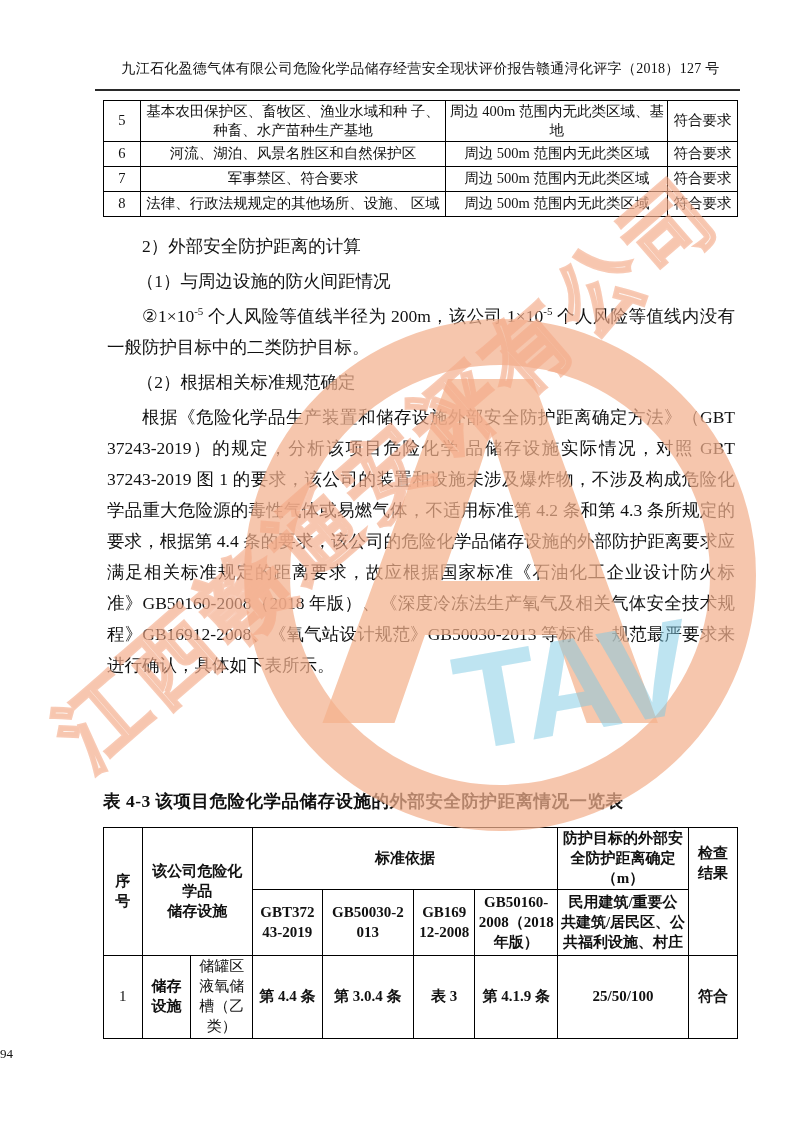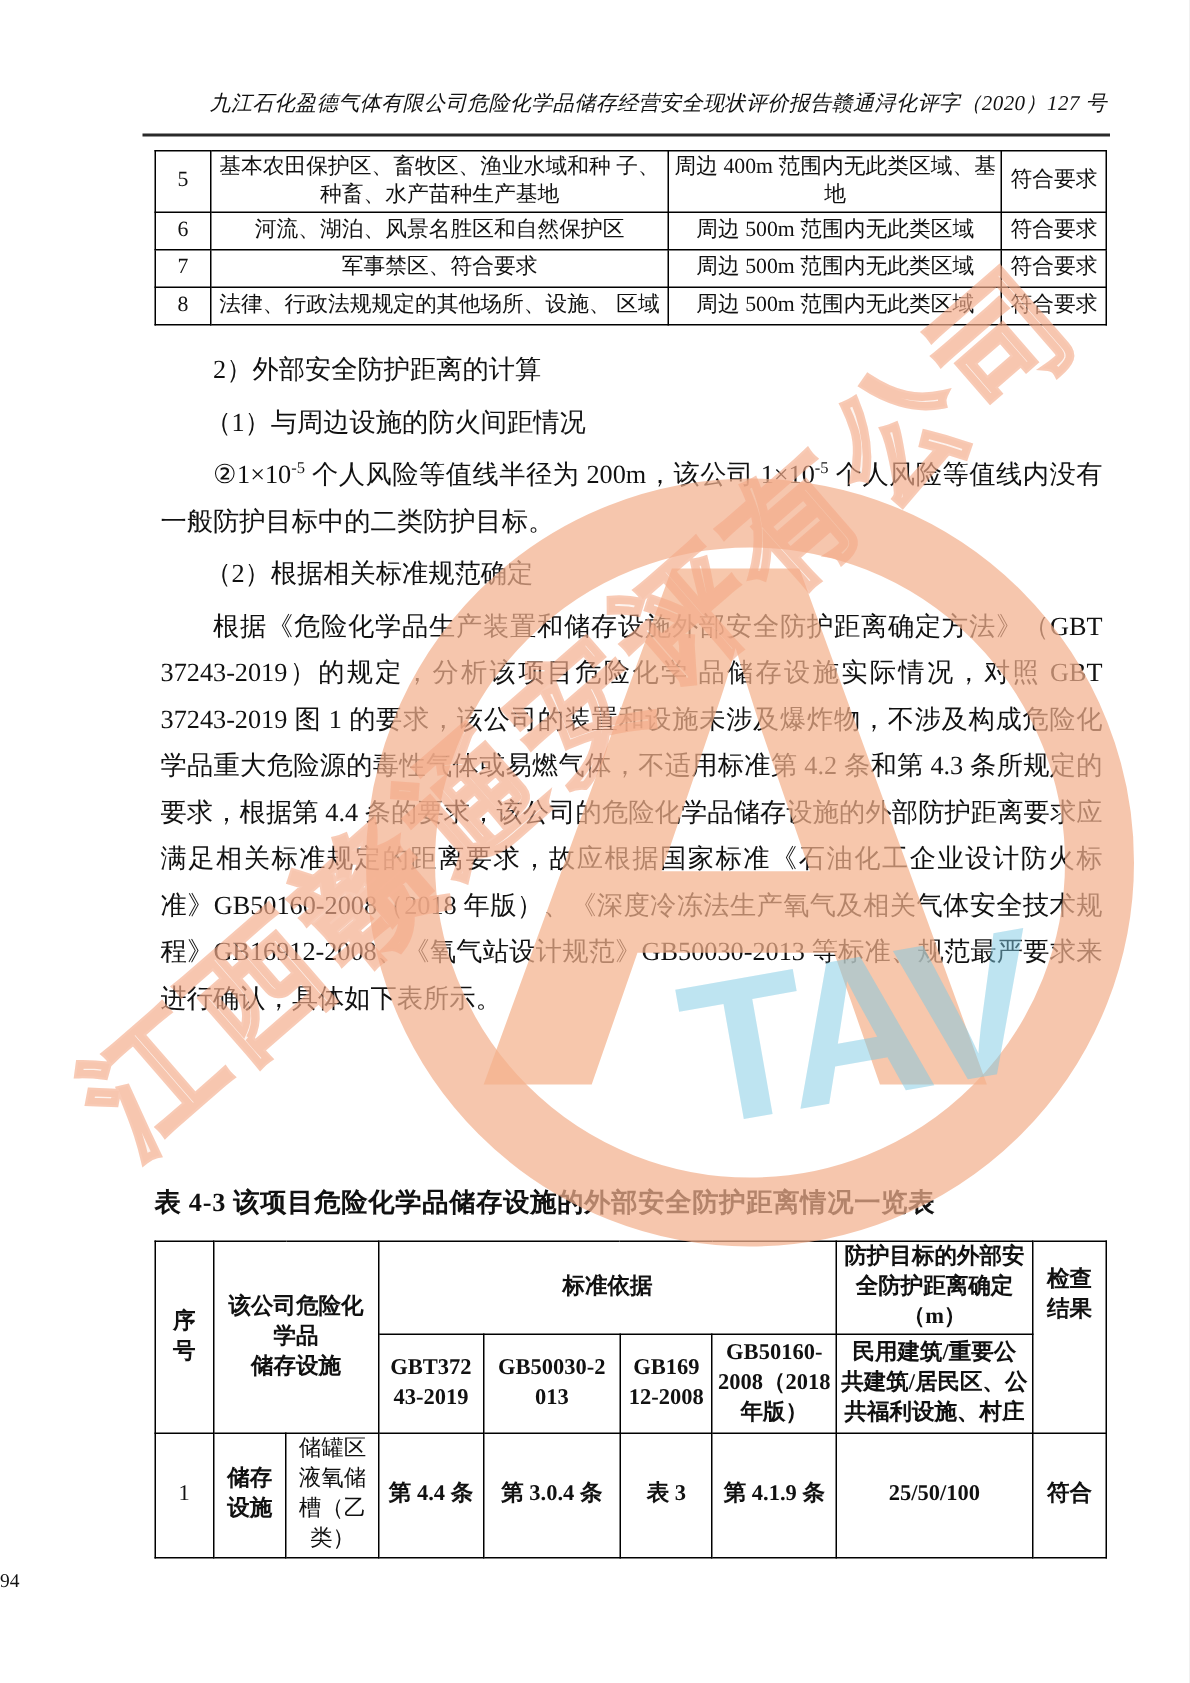--- a/index.html
+++ b/index.html
@@ -3,21 +3,21 @@
 <meta charset="utf-8">
 <style>
   html,body{margin:0;padding:0;background:#e8e8e8;}
   .page{
     position:relative;width:793px;height:1122px;background:#ffffff;
     margin:0 auto;overflow:hidden;
     font-family:"Liberation Serif","DejaVu Serif",serif;color:#111;
   }
   
   .header{position:absolute;left:103px;top:60px;width:635px;display:flex;
-          justify-content:flex-end;font-size:14px;letter-spacing:.3px;font-style:italic;}
+          justify-content:center;font-size:14px;letter-spacing:.3px;}
   .header-rule{position:absolute;left:95px;top:89px;width:645px;height:2px;background:#2a2a2a;}
   
   table{border-collapse:collapse;table-layout:fixed;}
   td{border:1.5px solid #000;text-align:center;vertical-align:middle;
      padding:1px 3px;overflow:hidden;}
   .toptbl{position:absolute;left:103px;top:100px;width:635px;font-size:14.5px;line-height:1.3;}
   .toptbl tr{height:25px;}
   .toptbl tr.tall{height:40px;}
   .maintbl{position:absolute;left:103px;top:827px;width:635px;font-size:15px;line-height:1.32;}
   .maintbl td{border:1.6px solid #000;}
@@ -60,21 +60,21 @@
 
   <div class="wm wm-ring"></div>
   <div class="wm wm-logo">A</div>
   <div class="wm wm-text">江西赣通安评有公司</div>
   <div class="wm wm-blue">TAV</div>
 
   <div class="content">
 
     <div class="header">
       <span>九江石化盈德气体有限公司危险化学品储存经营安全现状评价报告</span>
-      <span>赣通浔化评字（2020）127 号</span>
+      <span>赣通浔化评字（2018）127 号</span>
     </div>
     <div class="header-rule"></div>
 
     <table class="toptbl">
       <colgroup>
           <col style="width:5.8%">
           <col style="width:48.2%">
           <col style="width:35%">
           <col style="width:11%">
         </colgroup>

